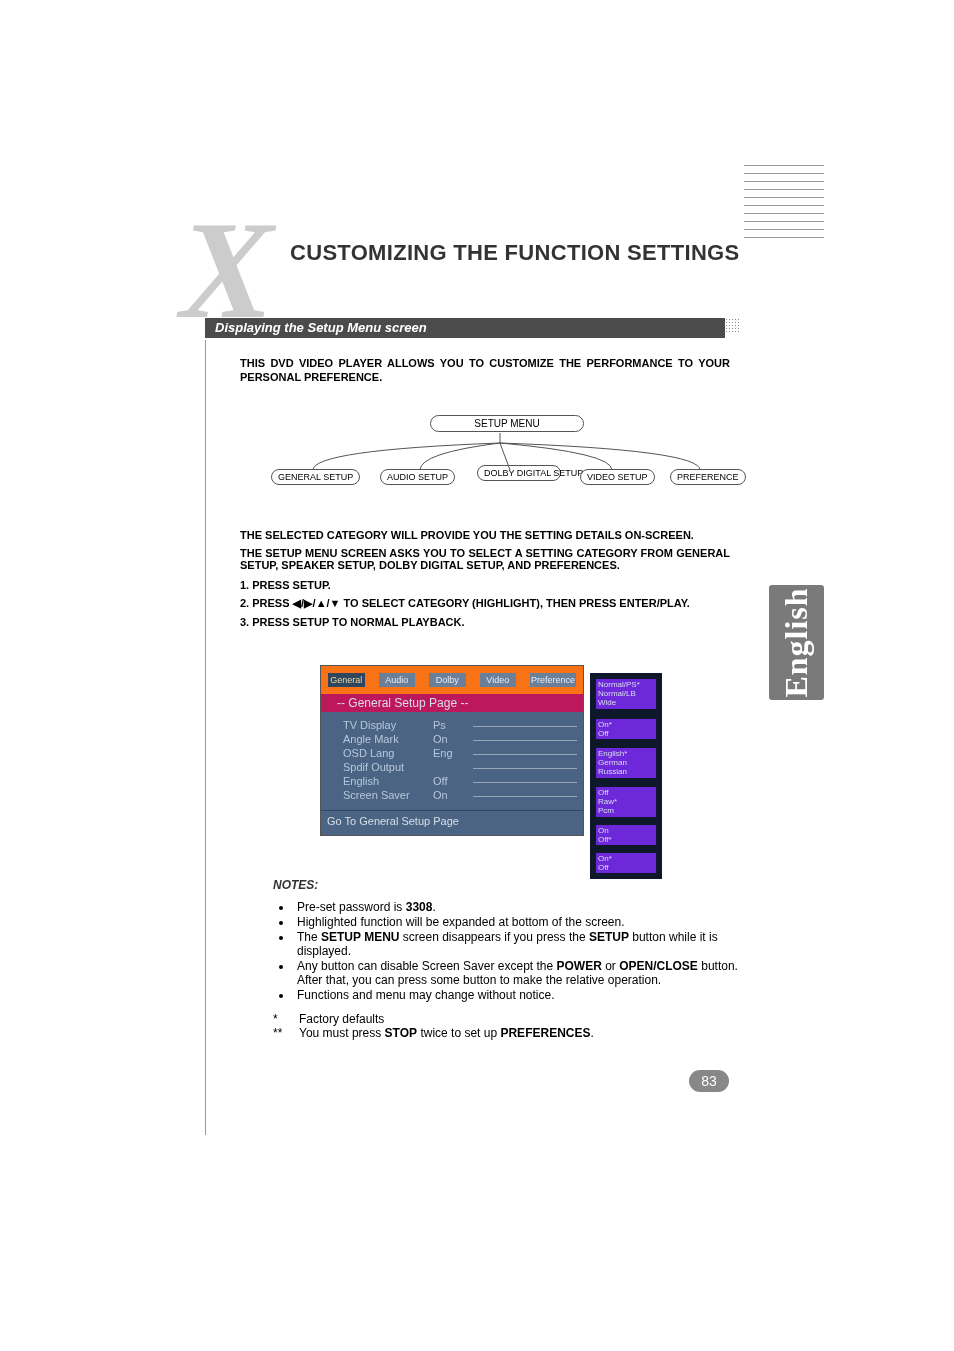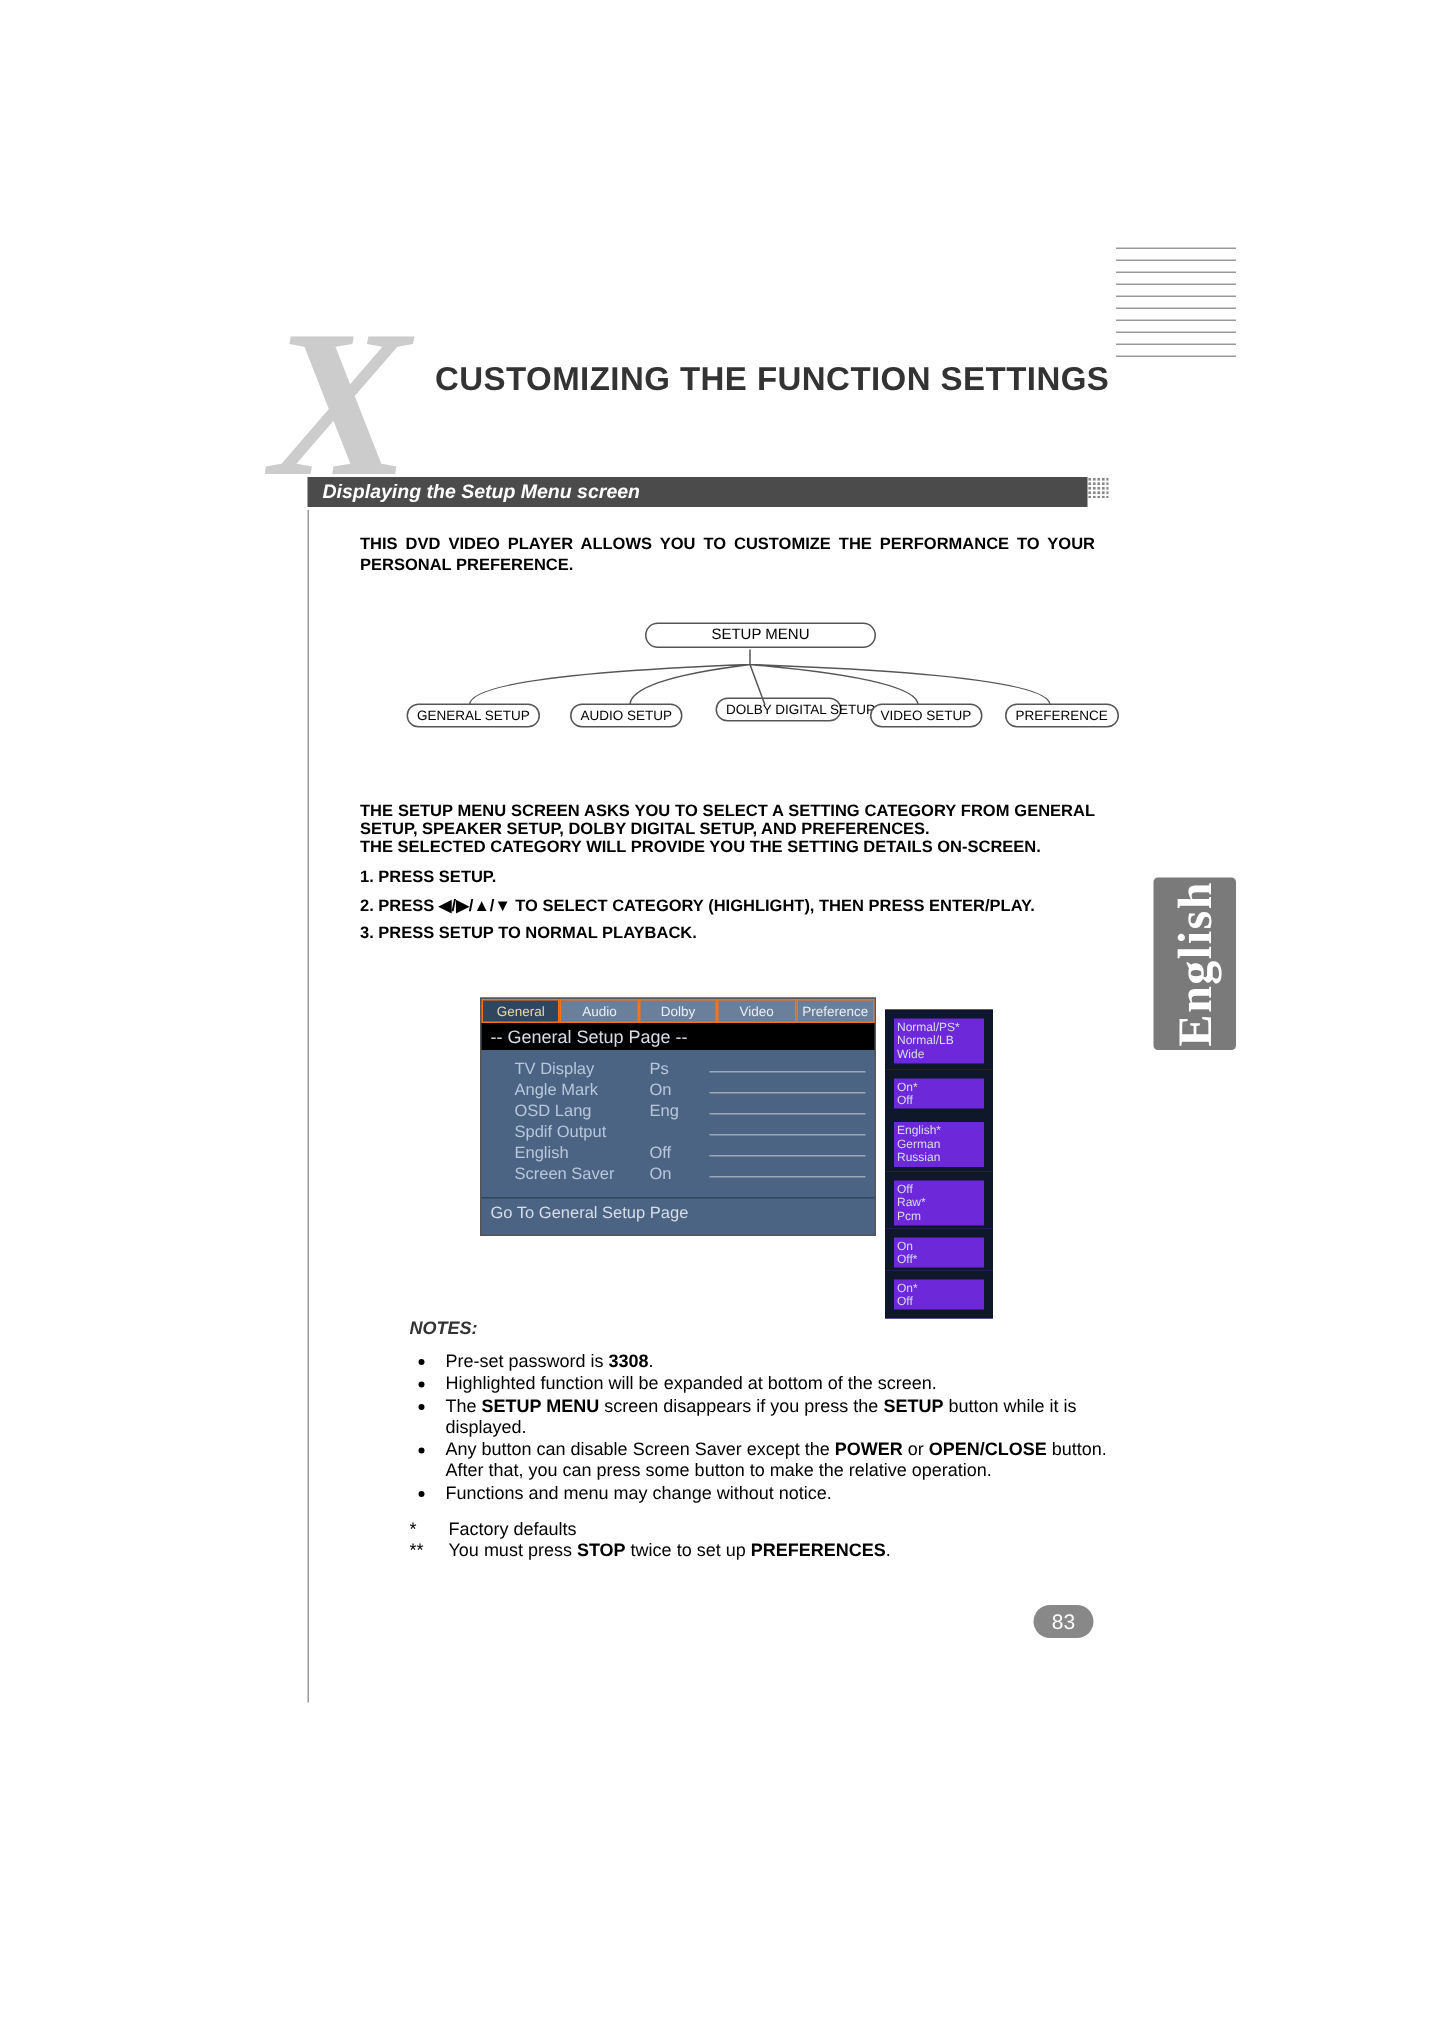--- a/index.html
+++ b/index.html
@@ -142,36 +142,36 @@
     color: #fff;
     font-size: 11px;
     border: 1px solid #555;
   }
   .ui-tabs {
     display: flex;
     background: #4b6484;
   }
   .ui-tab {
     flex: 1;
-    border: 1px solid #f97316;
+    border: 7px solid #f97316;
     font-size: 9px;
     text-align: center;
     padding: 2px 1px;
     background: #6a7f99;
     color: #e8eef6;
   }
   .ui-tab.active {
     background: #30455e;
     color: #e8d8a4;
   }
   .ui-head {
     font-size: 12px;
     color: #d8dee8;
-    padding: 2px 6px;
-    background: #000000;
+    padding: 2px 16px;
+    background: #be185d;
   }
   .ui-rows {
     padding: 6px 6px 2px 22px;
   }
   .ui-row {
     display: flex;
     color: #b8c7da;
     font-size: 11px;
     height: 14px;
     align-items: center;
@@ -309,22 +309,22 @@
       <path d="M250 8 L250 18 M63 45 Q63 25 250 18 M170 45 Q170 28 250 18 M260 45 L250 18 M362 45 Q362 28 250 18 M450 45 Q450 25 250 18" stroke="#555" fill="none" stroke-width="1"></path>
     </svg>
     <div class="tree-leaf t1">GENERAL SETUP</div>
     <div class="tree-leaf t2">AUDIO SETUP</div>
     <div class="tree-leaf t3">DOLBY DIGITAL SETUP</div>
     <div class="tree-leaf t4">VIDEO SETUP</div>
     <div class="tree-leaf t5">PREFERENCE</div>
   </div>
 
   <div class="body-text">
+    <p class="bold" style="margin-top:-6px;">THE SELECTED CATEGORY WILL PROVIDE YOU THE SETTING DETAILS ON-SCREEN.</p>
     <p class="bold">THE SETUP MENU SCREEN ASKS YOU TO SELECT A SETTING CATEGORY FROM GENERAL SETUP, SPEAKER SETUP, DOLBY DIGITAL SETUP, AND PREFERENCES.</p>
-    <p class="bold" style="margin-top:-6px;">THE SELECTED CATEGORY WILL PROVIDE YOU THE SETTING DETAILS ON-SCREEN.</p>
     <p class="bold" style="margin-top:8px;">1. PRESS SETUP.</p>
     <p class="bold">
       <span>2. PRESS </span><span class="arrow">◀</span>/<span class="arrow">▶</span>/<span class="arrow">▲</span>/<span class="arrow">▼</span><span> TO SELECT CATEGORY (HIGHLIGHT), THEN PRESS ENTER/PLAY.</span>
     </p>
     <p class="bold">3. PRESS SETUP TO NORMAL PLAYBACK.</p>
   </div>
 
   <div class="ui-box-wrap">
     <div class="ui-box">
       <div class="ui-tabs">

